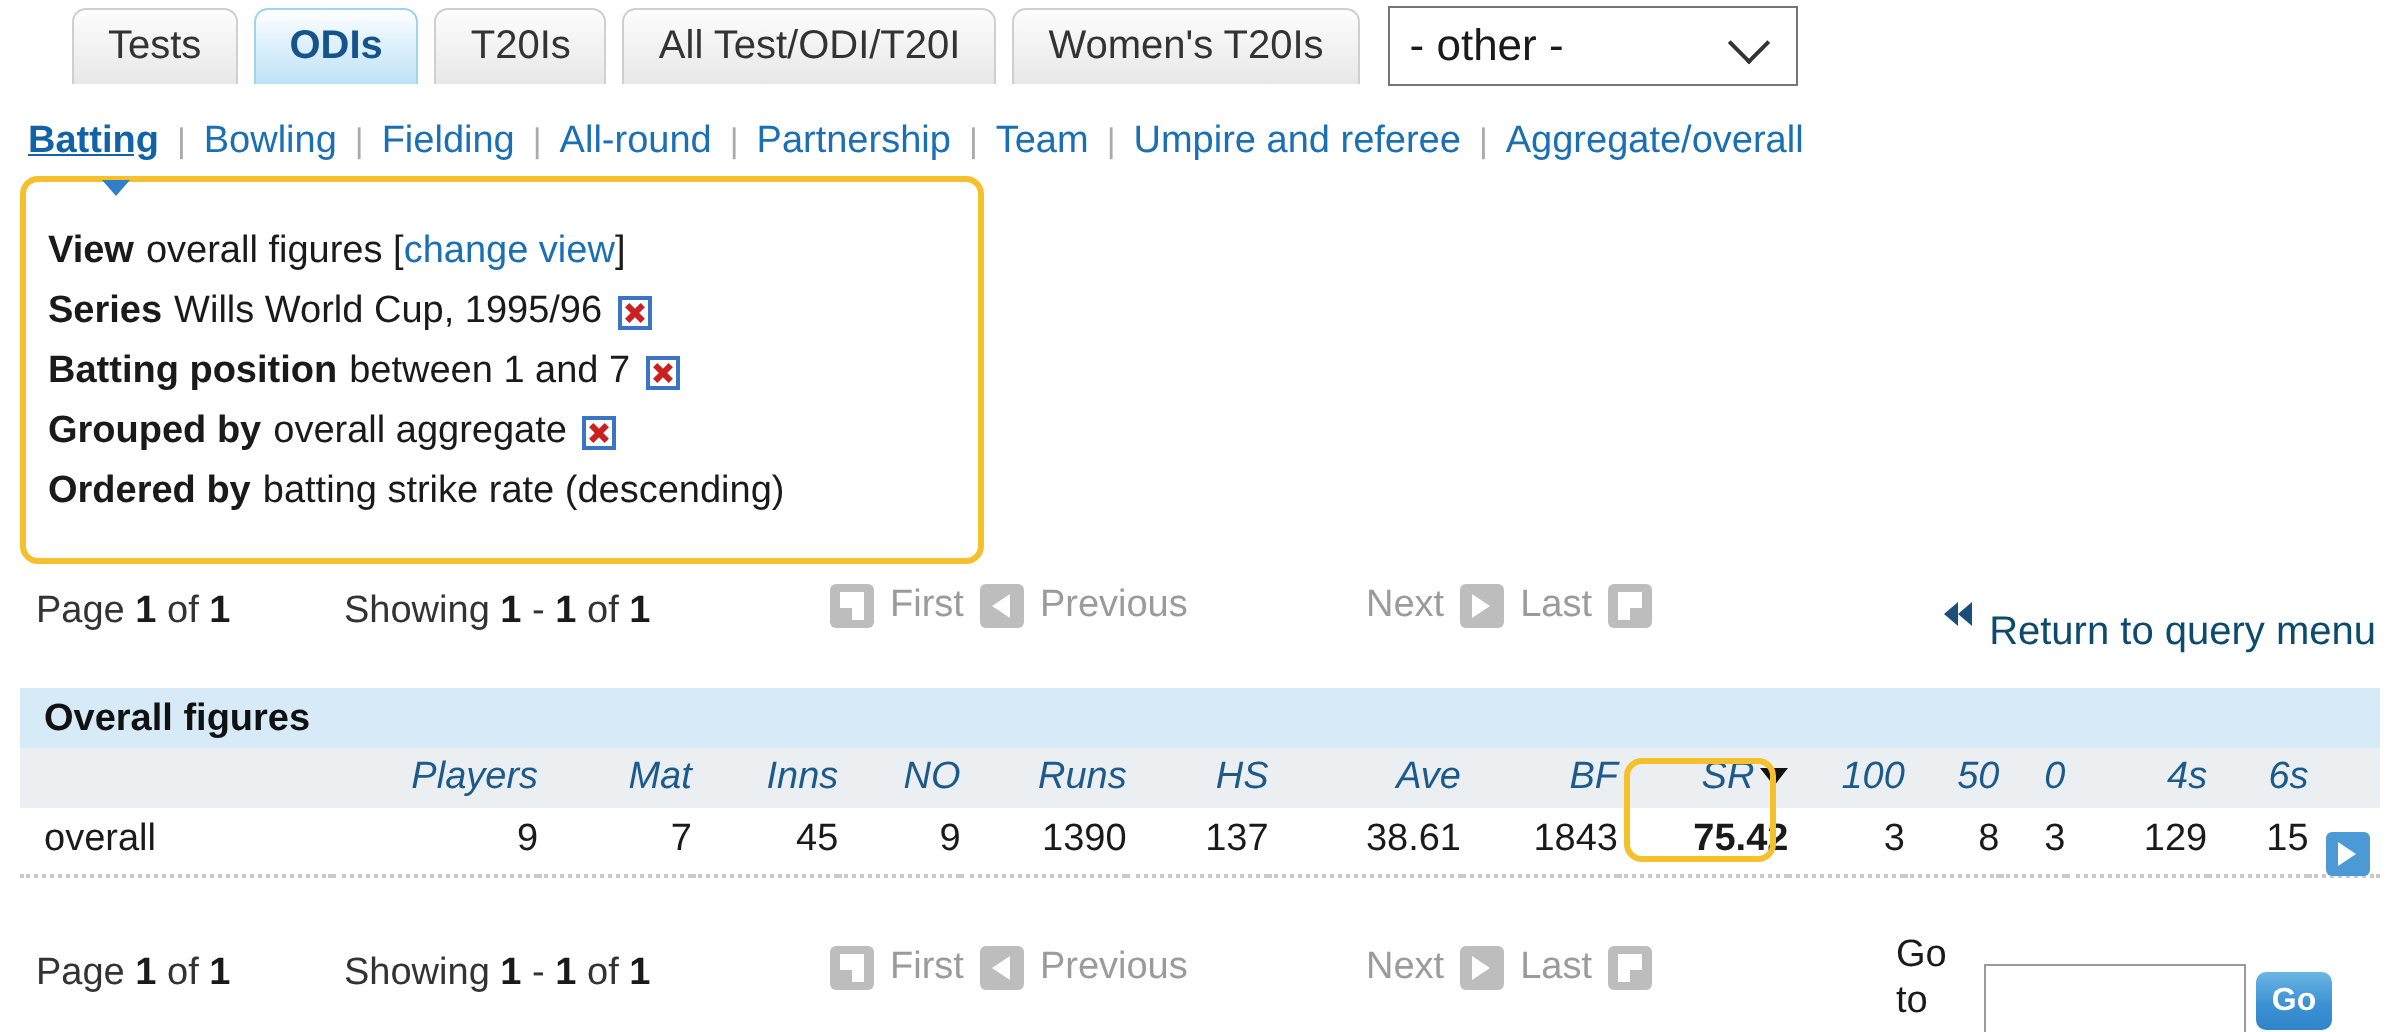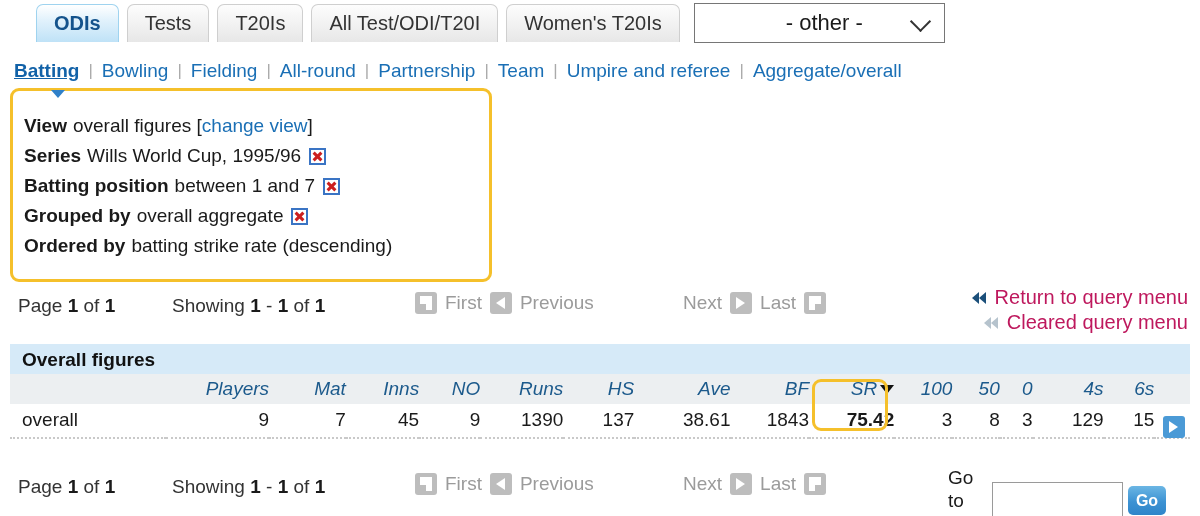--- a/index.html
+++ b/index.html
@@ -46,28 +46,27 @@
   .tab.active {
     background: linear-gradient(to bottom, #ffffff 0%, #e2f2fc 40%, #bfe2f7 100%);
     border-color: #9fd3ef;
     color: #14538c;
     font-weight: bold;
   }
   .select-wrap {
     position: relative;
     margin-top: 3px;
     margin-left: 6px;
-    width: 251px;
+    width: 205px;
     height: 40px;
     border: 1px solid #767676;
     background: #fff;
     box-sizing: border-box;
     display: flex;
     align-items: center;
-    justify-content: center;
   }
   .select-wrap .sel-text {
     font-size: 22px;
     color: #1a1a1a;
     padding-left: 10px;
     white-space: nowrap;
   }
   .chev {
     position: absolute;
     right: 16px;
@@ -209,21 +208,21 @@
   
   .qmenu {
     position: absolute;
     right: 12px;
     top: 285px;
     text-align: right;
     font-size: 20px;
     line-height: 25px;
   }
   .qmenu .row { display: flex; align-items: center; justify-content: flex-end; }
-  .qmenu a { color: #be185d; text-decoration: none; margin-left: 9px; }
+  .qmenu a { color: #0c4a6e; text-decoration: none; margin-left: 9px; margin-top: 19px; }
   .dbl-arrow { display: inline-flex; flex: none; }
   .dbl-arrow i {
     display: block;
     width: 0; height: 0;
     border-top: 6px solid transparent;
     border-bottom: 6px solid transparent;
     border-right: 7px solid #1b4f7a;
   }
   .dbl-arrow.light i { border-right-color: #b6c3cd; }
 
@@ -330,22 +329,22 @@
     align-items: center;
     justify-content: center;
     border: none;
     font-family: "Liberation Sans", sans-serif;
   }
 </style>
 </head>
 <body>
 
 <div class="tabs-row">
+  <div class="tab">Tests</div>
   <div class="tab active">ODIs</div>
-  <div class="tab">Tests</div>
   <div class="tab">T20Is</div>
   <div class="tab">All Test/ODI/T20I</div>
   <div class="tab">Women's T20Is</div>
   <div class="select-wrap">
     <span class="sel-text">- other -</span>
     <span class="chev"></span>
   </div>
 </div>
 
 <div class="subnav">

